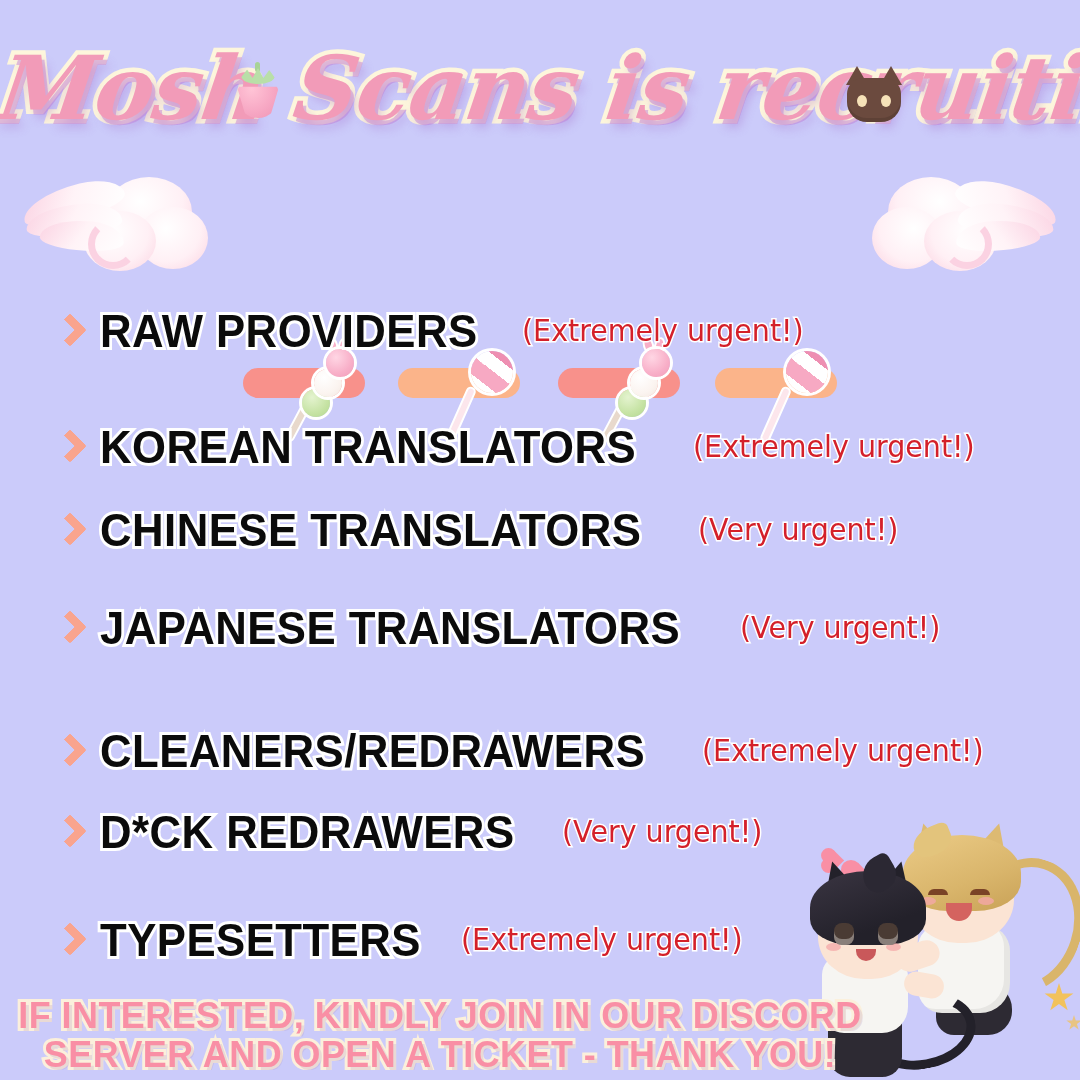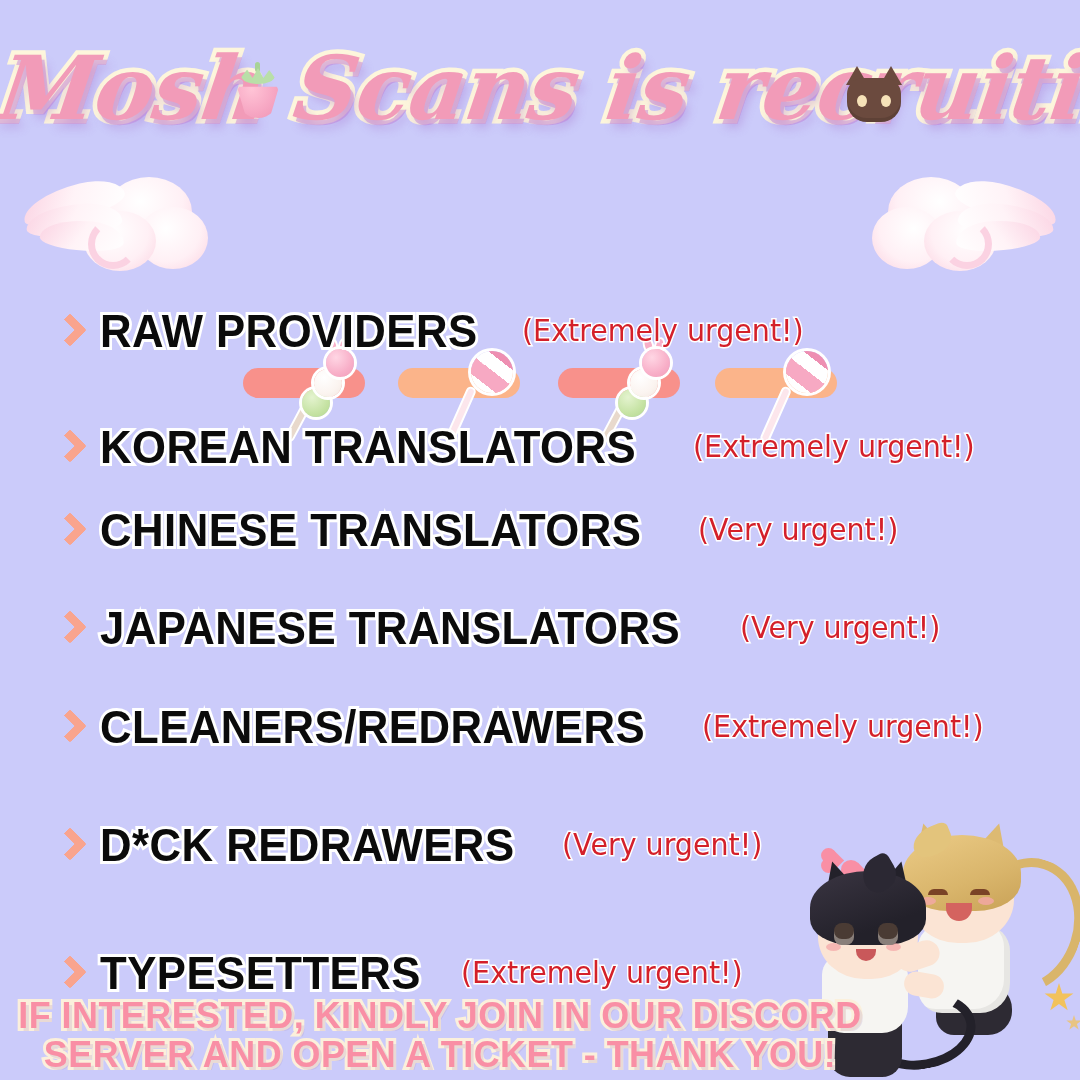--- a/index.html
+++ b/index.html
@@ -615,33 +615,33 @@
       <span class="role-name">CHINESE TRANSLATORS</span>
       <span class="role-note">(Very urgent!)</span>
     </div>
 
     <div class="role-row" style="top:297px">
       <span class="chevron-icon"></span>
       <span class="role-name">JAPANESE TRANSLATORS</span>
       <span class="role-note">(Very urgent!)</span>
     </div>
 
-    <div class="role-row" style="top:396px">
+    <div class="role-row" style="top:420px">
       <span class="chevron-icon"></span>
       <span class="role-name">CLEANERS/REDRAWERS</span>
       <span class="role-note">(Extremely urgent!)</span>
     </div>
 
-    <div class="role-row" style="top:514px">
+    <div class="role-row" style="top:501px">
       <span class="chevron-icon"></span>
       <span class="role-name">D*CK REDRAWERS</span>
       <span class="role-note">(Very urgent!)</span>
     </div>
 
-    <div class="role-row" style="top:642px">
+    <div class="role-row" style="top:609px">
       <span class="chevron-icon"></span>
       <span class="role-name">TYPESETTERS</span>
       <span class="role-note">(Extremely urgent!)</span>
     </div>
   </div>
 
   <div id="chibi-art">
     <div class="shape heart h1"></div>
     <div class="shape heart h2"></div>
 

